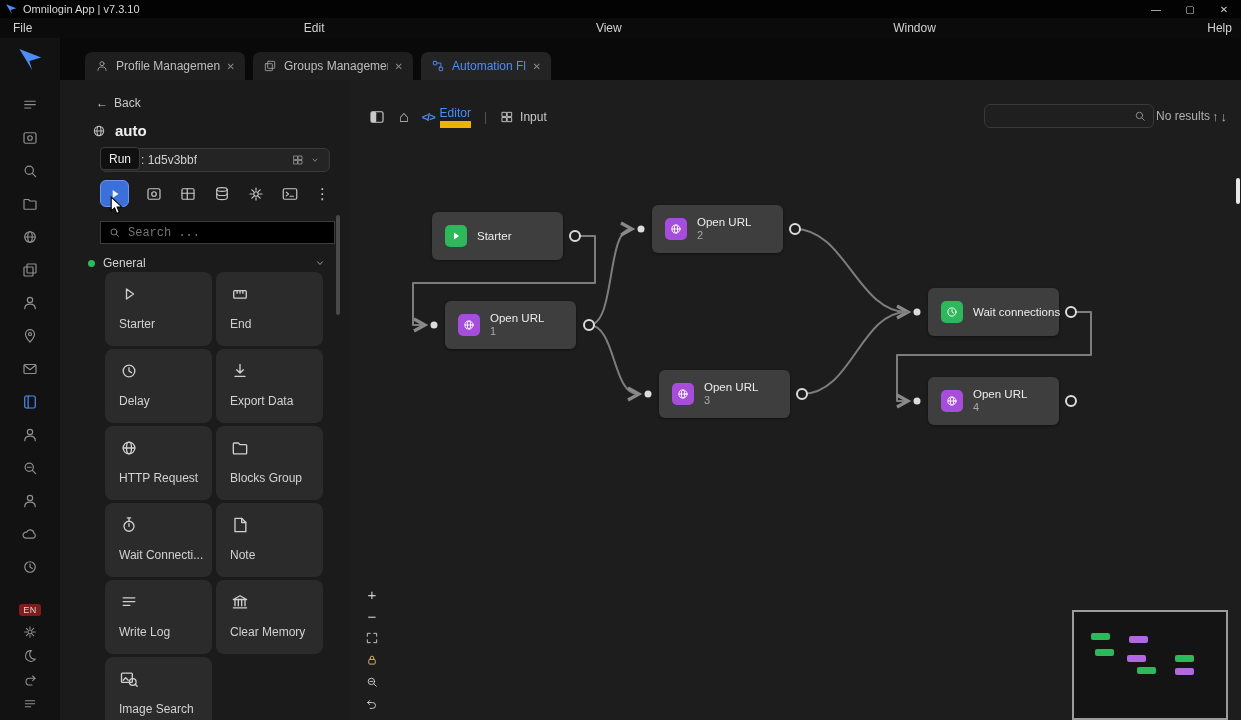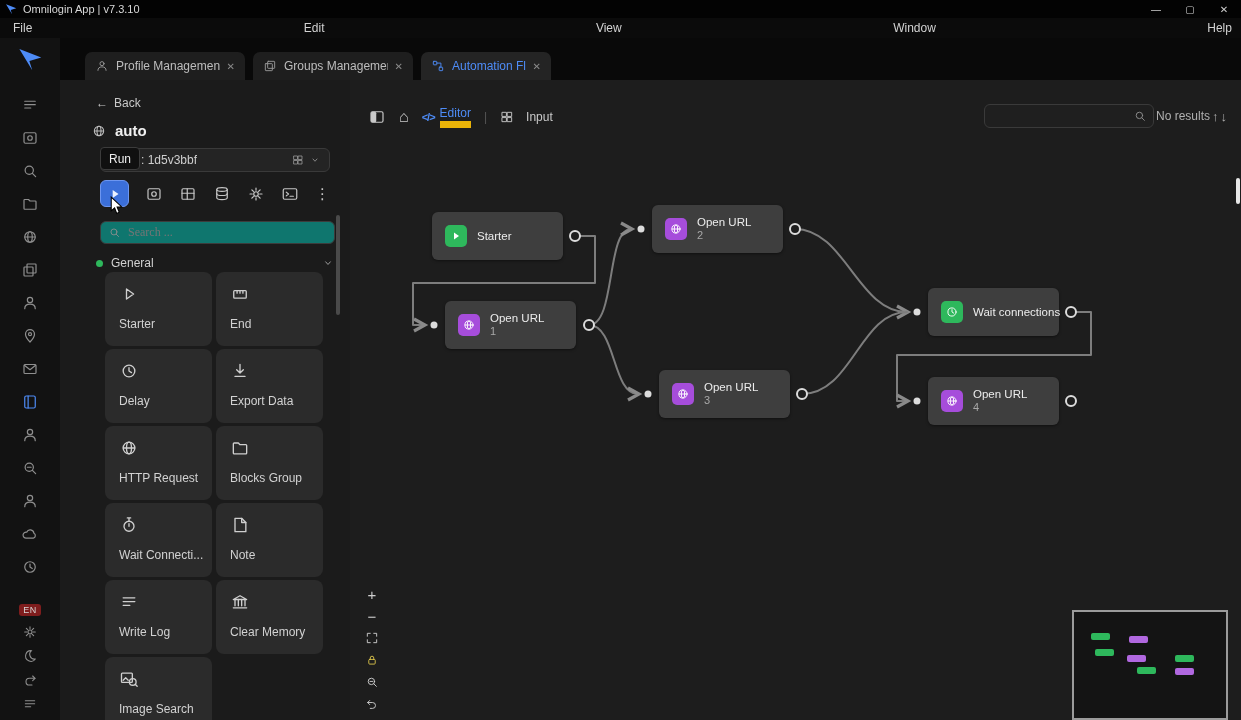--- a/index.html
+++ b/index.html
@@ -51,41 +51,41 @@
   .flow-title { font-size:15px; font-weight:bold; color:#f0f0f0; }
   .profile-select { position:absolute; left:40px; top:68px; width:230px; height:24px; background:#242424; border:1px solid #3a3a3a; border-radius:6px; display:flex; align-items:center; padding:0 8px 0 30px; color:#cfcfcf; }
   .ps-value { font-size:12px; white-space:nowrap; overflow:hidden; }
   .ps-icons { margin-left:auto; display:flex; align-items:center; gap:5px; color:#9a9a9a; }
   .run-tooltip { position:absolute; left:40px; top:67px; height:23px; padding:0 8px; background:#101010; border:1px solid #3c3c3c; border-radius:4px; display:flex; align-items:center; color:#ededed; font-size:12px; z-index:5; }
   .ptoolbar { position:absolute; left:40px; top:100px; display:flex; align-items:center; gap:16px; }
   .run-btn { width:29px; height:27px; background:#3b6fd9; border:1px solid #6d96f0; border-radius:6px; display:flex; align-items:center; justify-content:center; color:#eaf1ff; cursor:pointer; }
   .tool-ic { color:#c6c6c6; display:flex; align-items:center; }
   .dots-v { font-size:15px; color:#c6c6c6; }
   .psearch { position:absolute; left:40px; top:141px; width:235px; height:23px; }
-  .psearch input { width:100%; height:100%; background:#0f766e; border:1px solid #3c3c3c; border-radius:6px; color:#cfcfcf; font-size:12px; padding:0 8px 0 27px; outline:none; font-family:Liberation Serif, serif; }
+  .psearch input { width:100%; height:100%; background:#000000; border:1px solid #3c3c3c; border-radius:0; color:#cfcfcf; font-size:12px; padding:0 8px 0 27px; outline:none; font-family:Liberation Mono, monospace; }
   .psearch .sic { position:absolute; left:8px; top:5px; color:#8f8f8f; }
-  .section-row { position:absolute; left:36px; top:176px; width:239px; display:flex; align-items:center; gap:8px; color:#d2d2d2; }
+  .section-row { position:absolute; left:28px; top:176px; width:239px; display:flex; align-items:center; gap:8px; color:#d2d2d2; }
   .dot-green { width:7px; height:7px; border-radius:50%; background:#2eb85c; }
   .section-chev { margin-left:auto; color:#a5a5a5; }
   .blocks-grid { position:absolute; left:45px; top:192px; width:218px; display:grid; grid-template-columns:107px 107px; grid-auto-rows:74px; gap:3px 4px; }
   .card { background:#2b2b2b; border-radius:8px; padding:12px 0 0 14px; cursor:grab; }
   .card-ic { color:#cfcfcf; display:block; }
   .card-label { display:block; margin-top:13px; font-size:12px; color:#d2d2d2; white-space:nowrap; overflow:hidden; width:92px; }
   .panel-scroll { position:absolute; left:276px; top:135px; width:4px; height:100px; background:#4a4a4a; border-radius:2px; }
 
   
   .canvas { position:absolute; left:290px; top:0; right:0; bottom:0; background:#1d1d1d; }
   .ctoolbar { position:absolute; left:18px; top:25px; height:24px; display:flex; align-items:center; gap:13px; }
   .ct-ic { color:#c9c9c9; display:flex; align-items:center; }
   .ct-ic.home { font-size:16px; }
   .editor-group { display:flex; align-items:center; gap:5px; color:#4e8cf7; }
   .editor-label { border-bottom:7px solid #eab308; padding-bottom:1px; }
   .code-glyph { font-size:11px; font-weight:bold; letter-spacing:-1px; }
   .sep { color:#555; }
-  .input-group { display:flex; align-items:center; gap:12px; color:#c9c9c9; }
+  .input-group { display:flex; align-items:center; gap:6px; color:#c9c9c9; }
   .csearch { position:absolute; right:14px; top:24px; display:flex; align-items:center; gap:2px; }
   .csearch-box { position:relative; width:170px; height:24px; }
   .csearch-box input { width:100%; height:100%; background:#1f1f1f; border:1px solid #3a3a3a; border-radius:6px; outline:none; color:#cfcfcf; padding:0 26px 0 8px; font-family:inherit; }
   .csearch-box .sic { position:absolute; right:7px; top:5px; color:#8f8f8f; }
   .no-results { color:#b0b0b0; }
   .arrow { color:#b0b0b0; font-size:13px; }
 
   .edges { position:absolute; left:0; top:0; }
 
   .node { position:absolute; width:131px; height:48px; background:#3e3e3e; border-radius:6px; display:flex; align-items:center; padding-left:13px; gap:10px; box-shadow:0 1px 3px rgba(0,0,0,.45); cursor:grab; }

